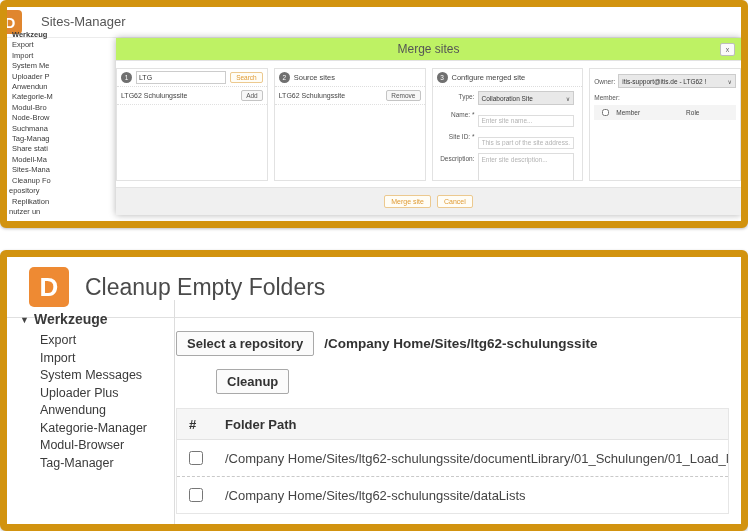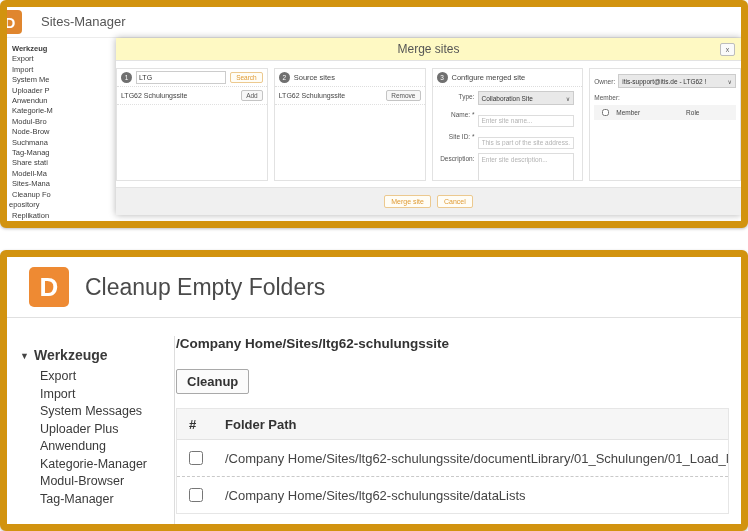--- a/index.html
+++ b/index.html
@@ -5,28 +5,28 @@
   html,body{margin:0;padding:0;background:#fff;font-family:"Liberation Sans",sans-serif;}
   .stage{position:relative;width:748px;height:531px;background:#fff;overflow:hidden;}
   .goldbox{position:absolute;left:0;box-sizing:border-box;width:748px;background:#fff;
            border:7px solid #D2930F;border-radius:6px;overflow:hidden;box-shadow:0 1px 3px rgba(0,0,0,.25);}
   
   .top-box{top:0;height:228px;}
   .tw-titlebar{position:relative;height:30px;border-bottom:1px solid #ececec;background:#fff;}
   .tw-logo{position:absolute;left:-9px;top:3px;width:24px;height:24px;border-radius:4px;background:#E0862E;
            color:#fff;font-size:15px;font-weight:bold;display:flex;align-items:center;justify-content:center;}
   .tw-title{position:absolute;left:34px;top:0;line-height:30px;font-size:13px;color:#555;}
-  .tw-sidebar{position:absolute;left:0;top:34px;bottom:0;width:114px;padding:3px 0 0 5px;overflow:hidden;
+  .tw-sidebar{position:absolute;left:0;top:20px;bottom:0;width:114px;padding:3px 0 0 5px;overflow:hidden;
               font-size:7.5px;line-height:10.4px;color:#3b3b3b;}
   .tw-sb-item{white-space:nowrap;}
   .tw-sb-bold{font-weight:bold;}
   .tw-sb-out{margin-left:-3px;font-weight:normal;}
   .tw-modal{position:absolute;left:109px;top:31px;width:625px;height:177px;background:#fff;
             box-shadow:0 0 7px rgba(0,0,0,.3);}
-  .twm-header{position:relative;height:22px;background:#fef9c3;border-bottom:1px solid #e3e3e3;}
+  .twm-header{position:relative;height:22px;background:#bef264;border-bottom:1px solid #e3e3e3;}
   .twm-title{text-align:center;line-height:22px;font-size:12px;color:#555;}
   .twm-close{position:absolute;right:6px;top:5px;width:13px;height:11px;border:1px solid #bdbdbd;background:#fafafa;
              border-radius:2px;font-size:7px;color:#666;display:flex;align-items:center;justify-content:center;cursor:pointer;}
   .twm-body{position:absolute;left:0;right:0;top:23px;bottom:27px;padding:7px 0;display:flex;gap:6px;box-sizing:border-box;}
   .panel{flex:1;border:1px solid #e2e2e2;background:#fff;display:flex;flex-direction:column;overflow:hidden;}
   .panel-head{height:17px;min-height:17px;display:flex;align-items:center;gap:4px;padding:0 4px;border-bottom:1px dotted #ddd;}
   .stepnum{width:11px;height:11px;min-width:11px;border-radius:50%;background:#707070;color:#fff;font-size:6.5px;
            display:flex;align-items:center;justify-content:center;}
   .panel-head-label{font-size:7.5px;color:#444;}
   .mini-input{flex:1;min-width:0;height:11px;border:1px solid #ccc;font-size:7px;padding:0 2px;color:#333;
@@ -60,32 +60,32 @@
   .tiny-cb{width:7px;height:7px;margin:0;}
   .twm-footer{position:absolute;left:0;right:0;bottom:0;height:27px;background:#f0f0f0;border-top:1px solid #e3e3e3;
               display:flex;align-items:center;justify-content:center;gap:6px;}
   .twm-footer .btn-orange{font-size:7px;padding:2px 6px;}
   
   .bottom-box{top:250px;height:281px;}
   .bw-header{position:relative;height:60px;border-bottom:1px solid #e0e0e0;}
   .bw-logo{position:absolute;left:22px;top:10px;width:40px;height:40px;border-radius:5px;background:#EE8A33;
            color:#fff;font-size:26px;font-weight:bold;display:flex;align-items:center;justify-content:center;}
   .bw-title{position:absolute;left:78px;top:0;line-height:60px;font-size:23px;color:#4a4a4a;}
-  .bw-sidebar{position:absolute;left:0;top:79px;bottom:0;width:168px;border-right:1px solid #ddd;
+  .bw-sidebar{position:absolute;left:0;top:43px;bottom:0;width:168px;border-right:1px solid #ddd;
               padding-top:10px;box-sizing:border-box;overflow:hidden;}
   .bw-section{padding-left:13px;font-size:14px;font-weight:bold;color:#3a3a3a;line-height:19px;cursor:pointer;}
   .bw-tri{font-size:9px;color:#444;margin-right:5px;vertical-align:1px;}
   .bw-items{margin-top:2px;}
   .bw-item{padding-left:33px;font-size:12.5px;color:#3a3a3a;line-height:17.5px;white-space:nowrap;cursor:pointer;}
   .bw-main{position:absolute;left:157px;top:61px;right:0;bottom:0;padding:12px 12px 0 12px;box-sizing:border-box;}
   .bw-row1{display:flex;align-items:center;gap:10px;height:26px;}
   .btn-std{font-size:13px;font-weight:600;color:#333;background:#fbfbfb;border:1px solid #a9a9a9;border-radius:2px;
            padding:4px 10px;cursor:pointer;font-family:"Liberation Sans",sans-serif;white-space:nowrap;}
   .bw-path{font-size:13.5px;font-weight:bold;color:#333;white-space:nowrap;overflow:hidden;}
-  .bw-row2{margin-top:12px;height:26px;display:flex;align-items:center;}
+  .bw-row2{margin-top:12px;height:26px;display:flex;align-items:center;padding-left:40px;}
   .bw-table{margin-top:14px;border:1px solid #e6e6e6;}
   .bw-thead{display:flex;align-items:center;height:30px;background:#f6f6f6;border-bottom:1px solid #e3e3e3;
             font-size:13px;font-weight:bold;color:#333;}
   .bw-th-num{width:48px;padding-left:12px;box-sizing:border-box;}
   .bw-th-path{flex:1;}
   .bw-trow{display:flex;align-items:center;height:36px;font-size:13px;color:#444;background:#fff;}
   .bw-trow.dashed{border-bottom:1px dashed #c9c9c9;}
   .bw-td-cb{width:48px;display:flex;padding-left:12px;box-sizing:border-box;}
   .bw-td-cb input{width:14px;height:14px;margin:0;}
   .bw-td-path{flex:1;white-space:nowrap;overflow:hidden;}
@@ -233,20 +233,21 @@
         <div class="bw-item">Uploader Plus</div>
         <div class="bw-item">Anwendung</div>
         <div class="bw-item">Kategorie-Manager</div>
         <div class="bw-item">Modul-Browser</div>
         <div class="bw-item">Tag-Manager</div>
       </div>
     </div>
 
     <div class="bw-main">
       <div class="bw-row1">
+        <button class="btn-std">Select a repository</button>
         <div class="bw-path">/Company Home/Sites/ltg62-schulungssite</div>
       </div>
       <div class="bw-row2">
         <button class="btn-std">Cleanup</button>
       </div>
 
       <div class="bw-table">
         <div class="bw-thead">
           <div class="bw-th-num">#</div>
           <div class="bw-th-path">Folder Path</div>

